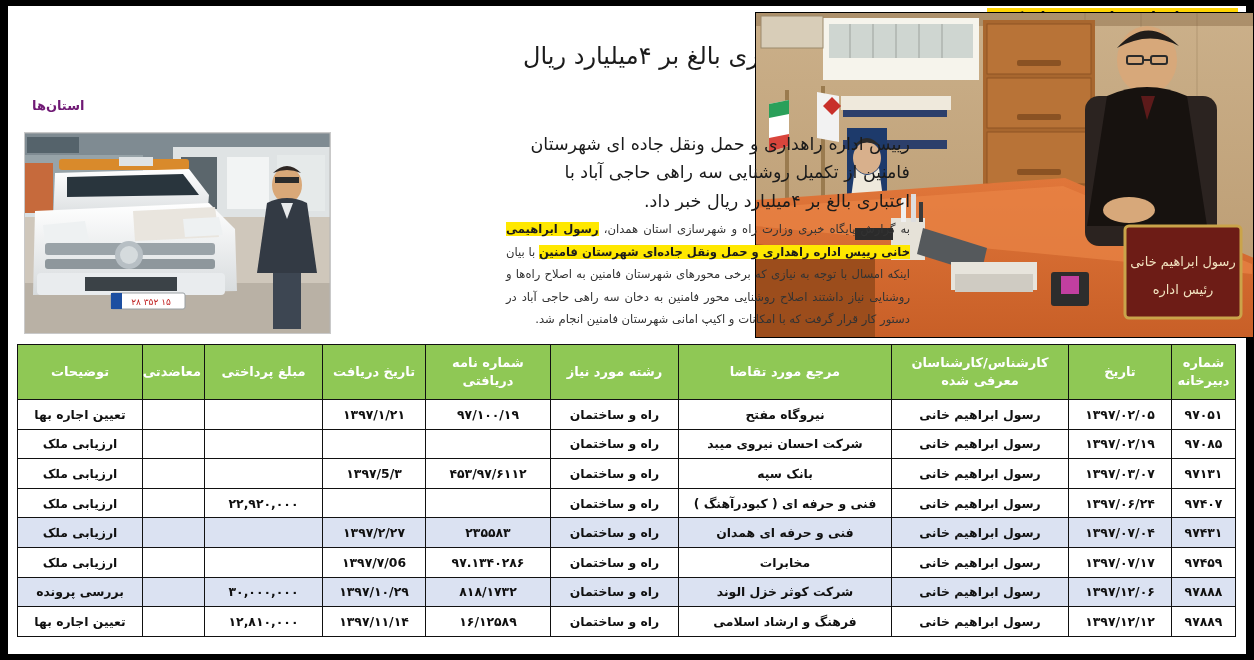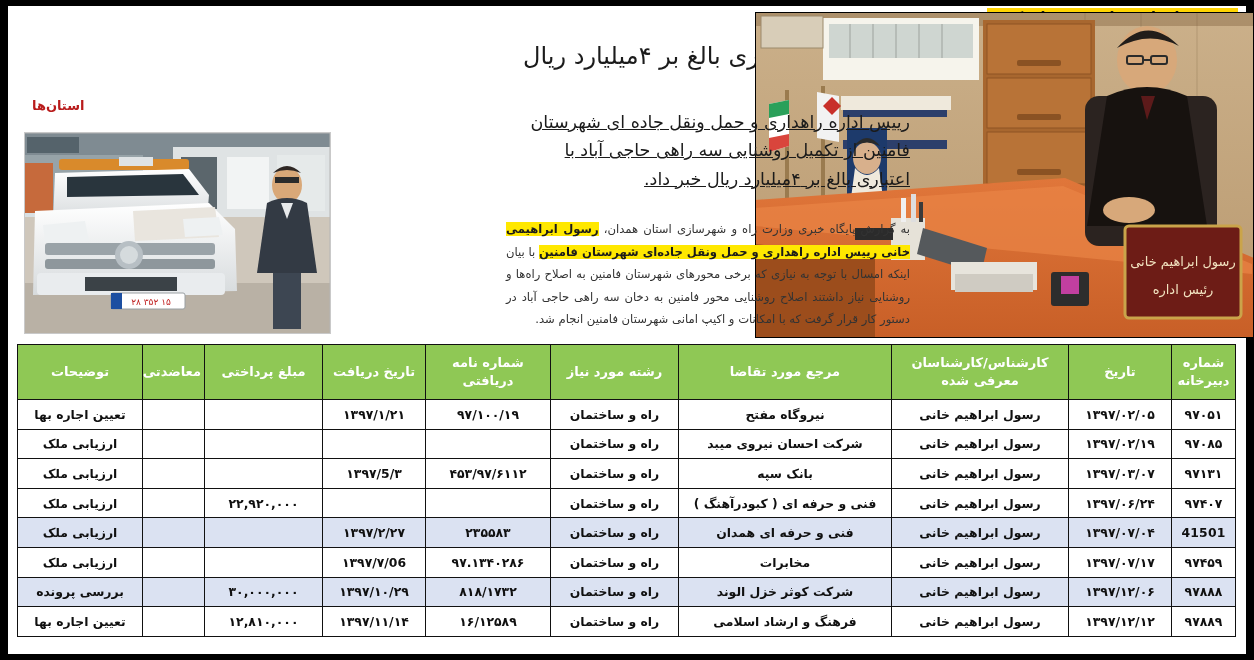--- a/index.html
+++ b/index.html
@@ -65,21 +65,21 @@
     text-align: center;
     padding-left: 16px;
     direction: ltr;
   }
 
   .provinces-tag {
     position: absolute;
     left: 24px;
     top: 92px;
     font-size: 13px;
-    color: #b91c1c;
+    color: #701a75;
     font-weight: bold;
     direction: rtl;
   }
 
   
   .photo-left {
     position: absolute;
     left: 16px;
     top: 126px;
     width: 307px;
@@ -96,28 +96,27 @@
     width: 499px;
     height: 326px;
     overflow: hidden;
     background: #b9a98f;
   }
 
   
   .lead {
     position: absolute;
     right: 336px;
-    top: 102px;
+    top: 124px;
     width: 404px;
     direction: rtl;
     text-align: right;
     font-size: 17.5px;
     line-height: 1.62;
     color: #1b1b1b;
-    text-decoration: underline;
   }
   .body-copy {
     position: absolute;
     right: 336px;
     top: 212px;
     width: 404px;
     direction: rtl;
     text-align: justify;
     font-size: 11.6px;
     line-height: 1.95;
@@ -436,21 +435,21 @@
           <td>رسول ابراهیم خانی</td>
           <td>فنی و حرفه ای ( کبودرآهنگ )</td>
           <td>راه و ساختمان</td>
           <td class="num"></td>
           <td class="num"></td>
           <td class="num">۲۲,۹۲۰,۰۰۰</td>
           <td></td>
           <td>ارزیابی ملک</td>
         </tr>
         <tr class="alt">
-          <td class="num">41501</td>
+          <td class="num">۹۷۴۳۱</td>
           <td class="num">۱۳۹۷/۰۷/۰۴</td>
           <td>رسول ابراهیم خانی</td>
           <td>فنی و حرفه ای همدان</td>
           <td>راه و ساختمان</td>
           <td class="num">۲۳۵۵۸۳</td>
           <td class="num">۱۳۹۷/۲/۲۷</td>
           <td class="num"></td>
           <td></td>
           <td>ارزیابی ملک</td>
         </tr>

